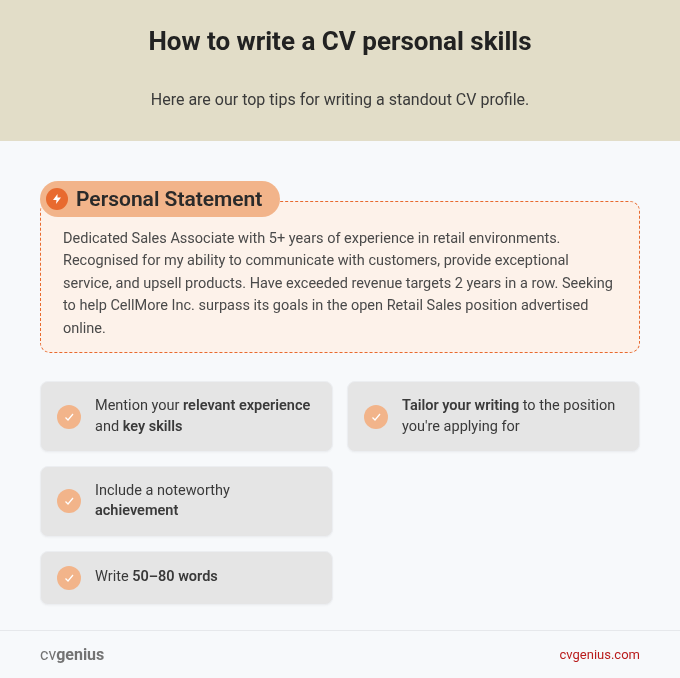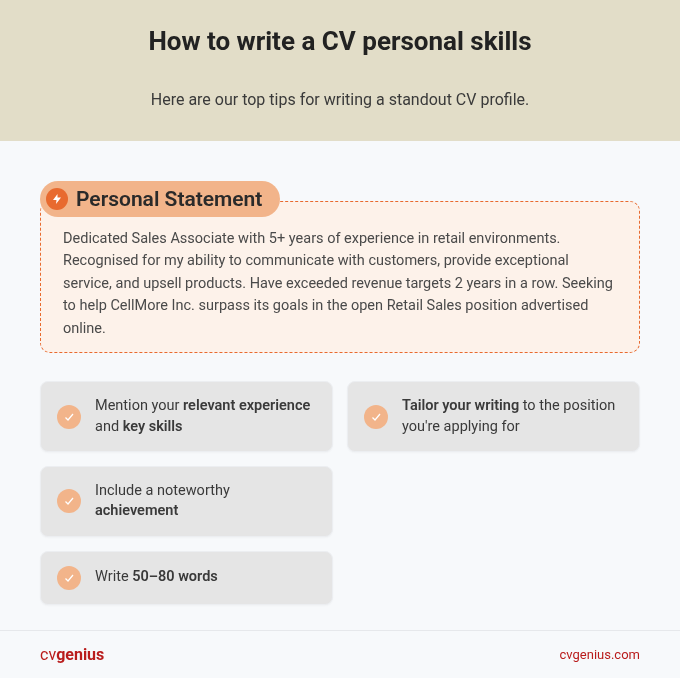--- a/index.html
+++ b/index.html
@@ -110,21 +110,21 @@
     border-top: 1px solid #e6e8eb;
     padding: 14px 40px;
     display: flex;
     justify-content: space-between;
     align-items: center;
     background: #f7f9fb;
   }
   .logo {
     font-size: 16px;
     font-weight: 400;
-    color: #b91c1c;
+    color: #737373;
   }
   .logo b { font-weight: 700; }
   .footer-url {
     font-size: 13px;
     color: #b91c1c;
   }
 </style>
 </head>
 <body>
 

